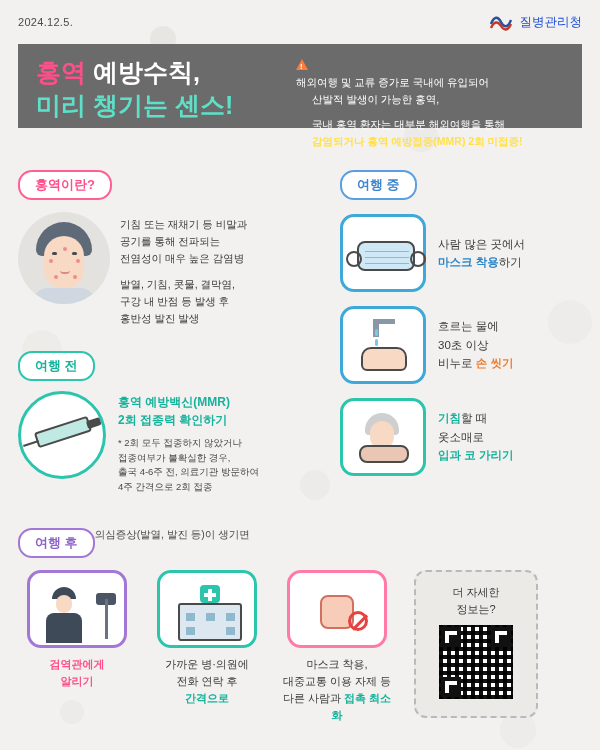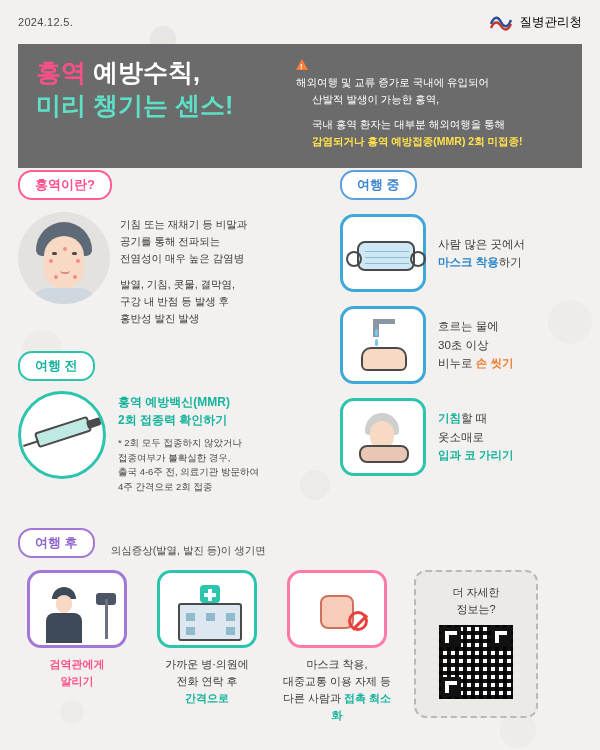--- a/index.html
+++ b/index.html
@@ -26,26 +26,26 @@
   .topbar {
     height: 44px;
     display: flex;
     align-items: center;
     justify-content: space-between;
     padding: 0 18px;
   }
   .date { font-size: 11px; color: #4a4a4a; letter-spacing: .3px; }
   .brand { display: flex; align-items: center; gap: 6px; }
   .brand-logo { width: 26px; height: 20px; position: relative; }
-  .brand-name { font-size: 12.5px; color: #000000; }
+  .brand-name { font-size: 12.5px; color: #1d4ed8; }
 
   
   .banner {
     margin: 0 18px;
-    height: 124px;
+    height: 84px;
     background: #6b6b6b;
     display: flex;
     align-items: stretch;
     color: #fff;
     position: relative;
   }
   .banner-left {
     width: 272px;
     padding: 14px 0 0 18px;
   }
@@ -182,21 +182,21 @@
   .tap2 { position:absolute; left: 30px; top: 10px; width: 22px; height: 5px; background: #8a97a5; }
   .hand { position:absolute; left: 18px; top: 38px; width: 46px; height: 24px; background: #f7d9c4; border: 2px solid #4a4a4a; border-radius: 10px 10px 6px 6px;}
   .drop { position:absolute; left: 32px; width: 3px; height: 7px; background: #79c7ea; border-radius: 2px;}
   
   .grandma-h { position:absolute; left: 22px; top: 12px; width: 34px; height: 22px; background:#cfcfcf; border-radius: 17px 17px 4px 4px;}
   .grandma-f { position:absolute; left: 27px; top: 20px; width: 24px; height: 28px; background:#f7d9c4; border-radius: 12px;}
   .arm { position:absolute; left: 16px; top: 44px; width: 50px; height: 18px; background:#e9c7b4; border:2px solid #4a4a4a; border-radius: 8px; }
 
   
   .after { position: absolute; left: 18px; top: 528px; width: 564px; }
-  .after-head { display: flex; align-items: flex-end; gap: 16px; }
+  .after-head { display: flex; align-items: flex-start; gap: 0; }
   .after-note { font-size: 10.5px; color: #4a4a4a; }
   .cards { display: flex; gap: 12px; margin-top: 12px; align-items: flex-start; }
   .card { width: 118px; text-align: center; }
   .cardbox {
     width: 100px; height: 78px; margin: 0 auto;
     border: 3px solid #a277d6;
     border-radius: 14px;
     background: #fff;
     position: relative;
   }

